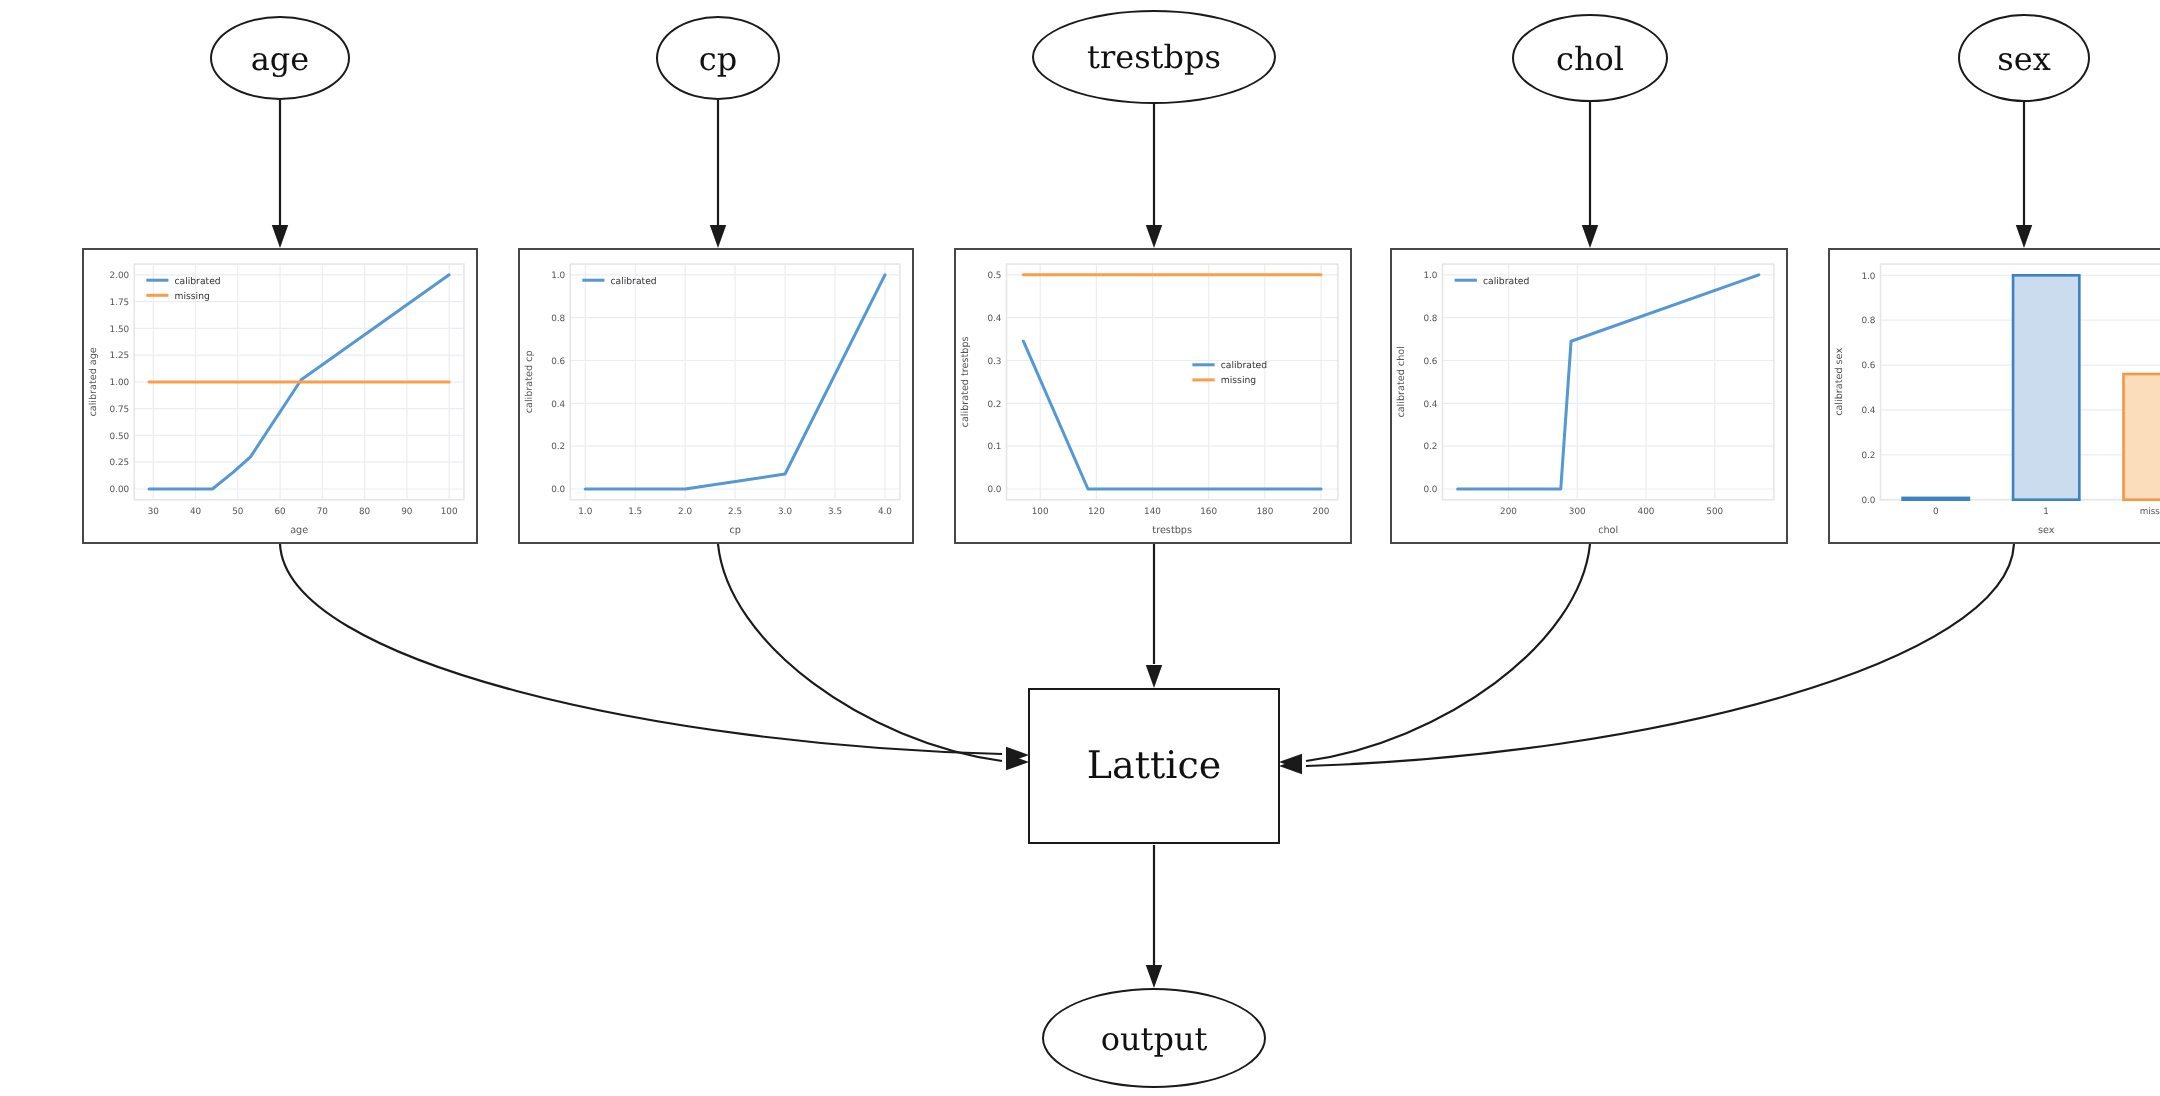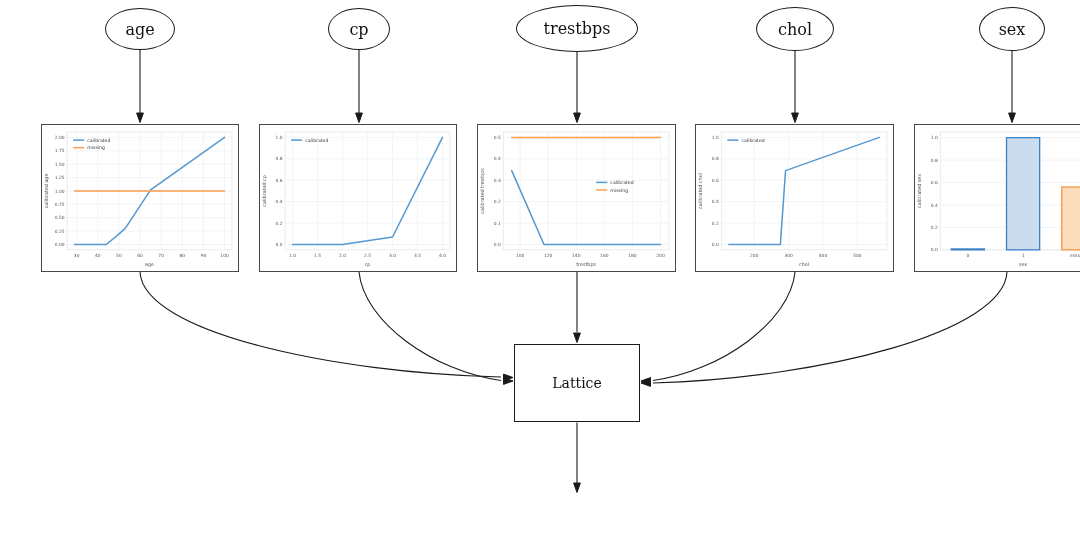--- a/index.html
+++ b/index.html
@@ -4,21 +4,21 @@
 <style>
   html,body{margin:0;padding:0;background:#ffffff;}
   .canvas{position:relative;width:1080px;height:548px;background:#ffffff;overflow:hidden;
           font-family:"DejaVu Serif","Liberation Serif",serif;margin-left:37px;}
   #edges{position:absolute;left:0;top:0;width:1080px;height:548px;}
   .node-ellipse{position:absolute;border:1px solid #1a1a1a;border-radius:50%;
                 display:flex;align-items:center;justify-content:center;
                 font-size:16px;color:#111;background:#fff;box-sizing:border-box;}
   .lattice-box{position:absolute;border:1.6px solid #1a1a1a;background:#fff;
                display:flex;align-items:center;justify-content:center;
-               font-size:14px;color:#111;box-sizing:border-box;}
+               font-size:19px;color:#111;box-sizing:border-box;}
   .chart-box{position:absolute;border:1.6px solid #474747;background:#fff;box-sizing:border-box;}
   .chart-box svg{display:block;width:100%;height:100%;}
 </style>
 </head>
 <body>
 
 <div class="canvas">
 
   <svg id="edges" viewBox="0 0 1080 548">
       <path d="M103,50 L103,113" fill="none" stroke="#1a1a1a" stroke-width="1.1"></path>
@@ -239,14 +239,17 @@
         <text x="161.66666666666666" y="131" font-size="4.4" fill="#555555" text-anchor="middle" font-family="DejaVu Sans,sans-serif">missing</text>
         <text x="107" y="140.5" font-size="4.8" fill="#555555" text-anchor="middle" font-family="DejaVu Sans,sans-serif">sex</text>
         <text x="6" y="65.5" font-size="4.8" fill="#555555" text-anchor="middle" font-family="DejaVu Sans,sans-serif" transform="rotate(-90 6 65.5)">calibrated sex</text>
       </svg>
     </div>
 
   <div class="lattice-box" style="left:477px;top:344px;width:126px;height:78px;">
     <span>Lattice</span>
   </div>
 
+  <div class="node-ellipse" style="left:484px;top:494px;width:112px;height:50px;">
+    <span>output</span>
+  </div>
 
 </div>
 
 </body></html>

